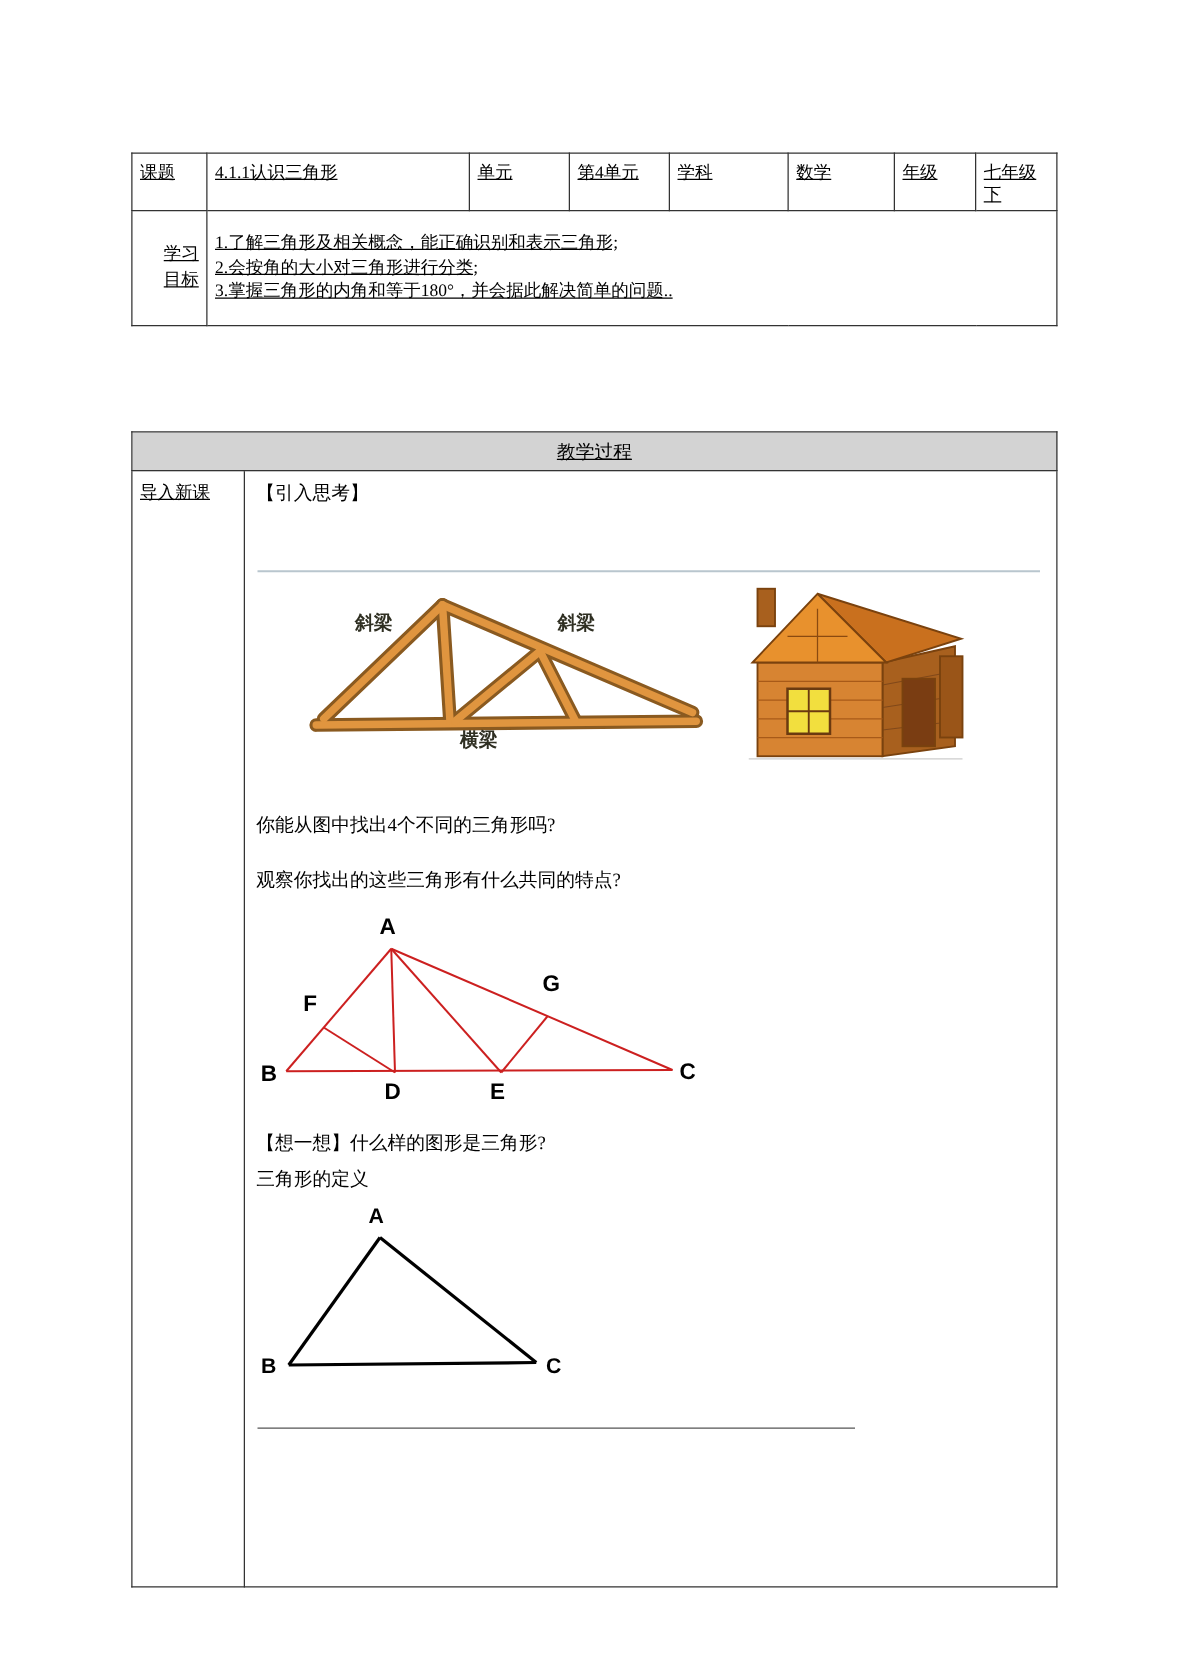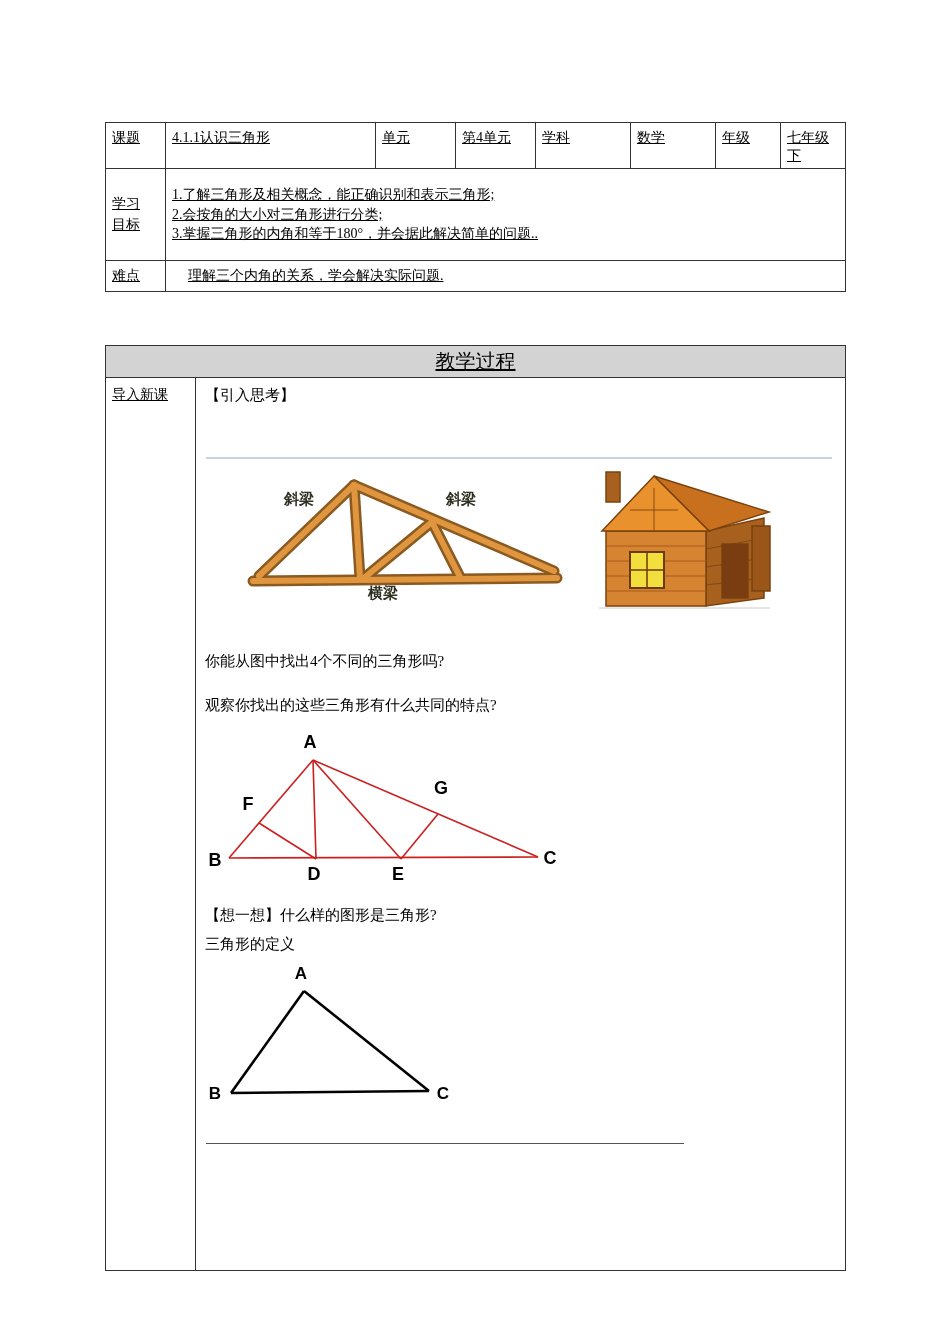--- a/index.html
+++ b/index.html
@@ -11,26 +11,26 @@
   .doc-title { position:absolute; top:86px; left:0; width:100%; text-align:center; font-size:16px; letter-spacing:1px; }
 
   table { border-collapse:collapse; table-layout:fixed; }
   td { border:1px solid #333; font-size:14px; padding:3px 6px; vertical-align:middle; word-break:break-all;text-decoration:underline; }
 
   table.info { position:absolute; left:105px; top:122px; width:740px; }
   tr.r1 td { height:43px; vertical-align:top; padding-top:6px; }
   tr.r2 td { height:92px; }
   tr.r3 td { height:32px; }
   tr.r4 td { height:31px; }
-  .wrap-narrow { width:32px; line-height:1.45; }
+  .wrap-narrow { width:32px; line-height:1.45;margin-left:19px; }
   .goal-line { line-height:1.42; }
   .indent2 { padding-left:16px; }
 
   table.process { position:absolute; left:105px; top:345px; width:740px; height:925px; }
-  td.p-header { height:31px; background:#d3d3d3; text-align:center; font-size:20px; vertical-align:middle; padding:2px; }
+  td.p-header { height:31px; background:#d3d3d3; text-align:center; font-size:15px; vertical-align:middle; padding:2px; }
   td.p-label { width:90px; vertical-align:top; padding:8px 6px; }
   td.p-content { vertical-align:top; padding:0;text-align:center; }
   .content-area { position:relative; width:100%; height:892px; }
   .txt { position:absolute; font-size:15px; white-space:nowrap; }
   .illus { position:absolute; }
   .answer-line { position:absolute; border-top:1px solid #555; height:0; }
 
   .truss-label { font-family:"Liberation Sans", sans-serif; font-weight:bold; font-size:15px; fill:#2f2f22; }
   .pt-label18 { font-family:"Liberation Sans", sans-serif; font-weight:bold; font-size:18px; fill:#000; }
   .pt-label17 { font-family:"Liberation Sans", sans-serif; font-weight:bold; font-size:17px; fill:#000; }
@@ -64,26 +64,20 @@
       <td>七年级下</td>
     </tr>
     <tr class="r2">
       <td>
         <div class="wrap-narrow">学习目标</div>
       </td>
       <td colspan="7">
         <div class="goal-line">1.了解三角形及相关概念，能正确识别和表示三角形;</div>
         <div class="goal-line">2.会按角的大小对三角形进行分类;</div>
         <div class="goal-line">3.掌握三角形的内角和等于180°，并会据此解决简单的问题..</div>
-      </td>
-    </tr>
-    <tr class="r4">
-      <td>难点</td>
-      <td colspan="7">
-        <span class="indent2">理解三个内角的关系，学会解决实际问题.</span>
       </td>
     </tr>
   </tbody>
     </table>
 
   <table class="process">
     <colgroup>
         <col style="width:90px">
         <col style="width:650px">
       </colgroup>

